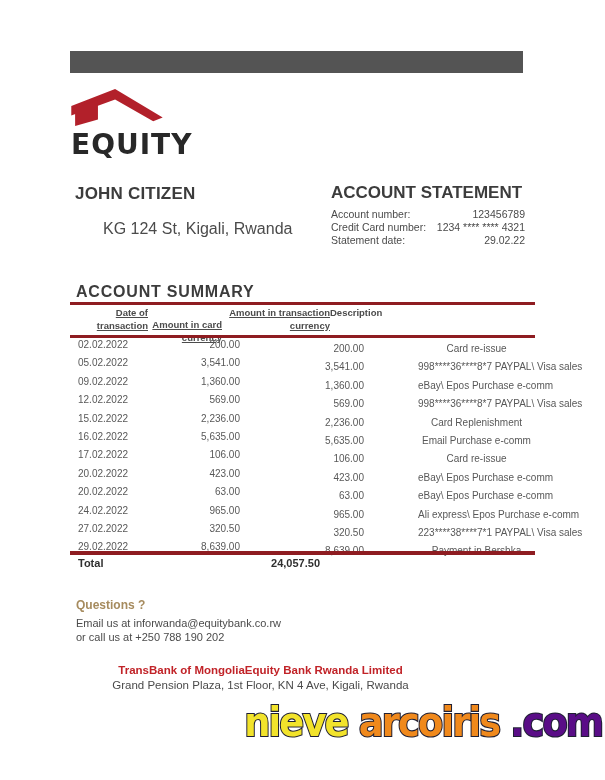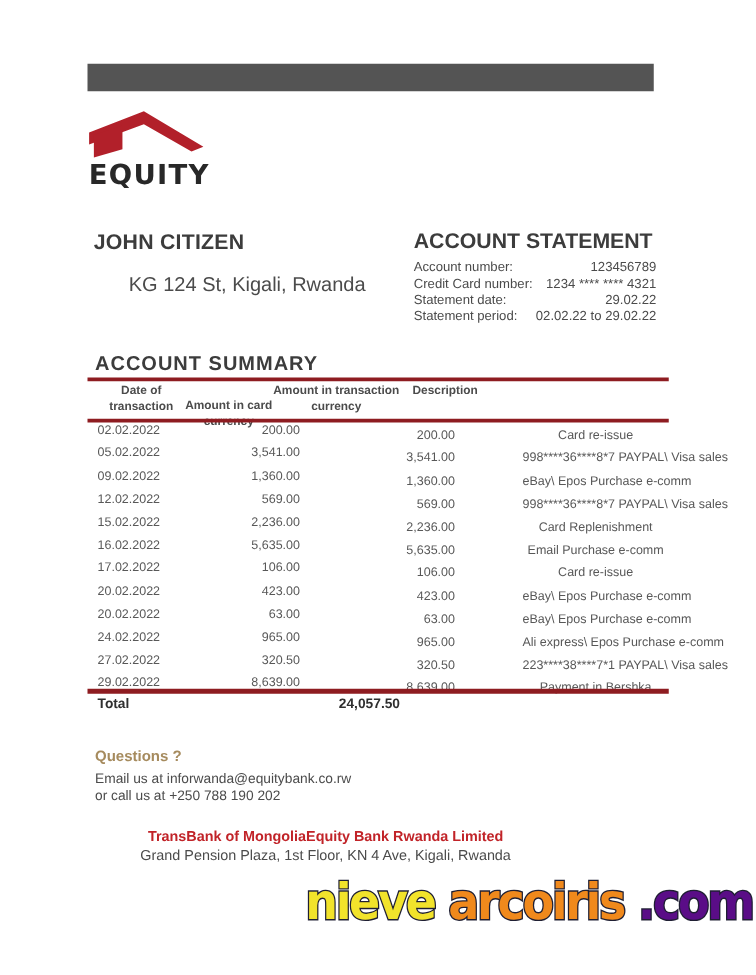--- a/index.html
+++ b/index.html
@@ -4,21 +4,21 @@
 <style>
   html,body{margin:0;padding:0;background:#fff;}
   body{width:605px;height:780px;position:relative;overflow:hidden;
        font-family:"Liberation Sans","DejaVu Sans",sans-serif;}
   .page{position:absolute;inset:0;background:#fff;}
 
   .topbar{position:absolute;left:70px;top:51px;width:453px;height:22px;background:var(--bar_gray);}
 
   .logo{position:absolute;left:71px;top:87px;width:100px;}
   .logo svg{display:block;}
-  .logo-word{font-size:22px;font-weight:800;color:#282828;letter-spacing:1px;margin-top:1px;
+  .logo-word{font-size:28px;font-weight:800;color:#282828;letter-spacing:1px;margin-top:1px;
              font-family:"DejaVu Sans",sans-serif;}
 
   .customer{position:absolute;left:75px;top:184px;}
   .customer-name{font-size:17px;font-weight:bold;color:var(--text_dark);letter-spacing:.2px;}
   .customer-address{font-size:16px;color:var(--text_body);margin-top:16px;padding-left:28px;}
 
   .stmt{position:absolute;left:331px;top:183px;width:194px;}
   .stmt-title{font-size:17px;font-weight:600;color:var(--text_dark);}
   .stmt-fields{margin-top:5px;}
   .stmt-row{display:flex;justify-content:space-between;font-size:10.5px;color:var(--text_body);
@@ -29,21 +29,21 @@
 
   .rule{position:absolute;left:70px;width:465px;background:var(--line_red);}
   .rule-top{top:302px;height:3px;}
   .rule-mid{top:335px;height:3px;}
   .rule-bottom{top:551px;height:4px;}
 
   .tgrid{display:grid;grid-template-columns:70px 70px 102px 10px 1fr;padding-left:8px;}
 
   .thead{position:absolute;left:70px;top:307px;width:465px;font-size:9.5px;font-weight:bold;
          color:var(--text_body);line-height:12.5px;}
-  .thead .h{text-align:center;}
+  .thead .h{text-align:right;text-decoration:underline;}
   .thead .h2{margin:12px -4px;}
   .thead .h3{margin:0 -10px;}
   .thead .hd{grid-column:5;text-align:left;}
 
   .tbody{position:absolute;left:70px;top:339px;width:465px;}
   .trow{height:18.4px;font-size:10px;color:var(--text_table);gap:22px;}
   .trow .c-date{text-align:left;}
   .trow .c-card{text-align:right;}
   .trow .c-txn{text-align:right;position:relative;top:4px;}
   .trow .c-desc{grid-column:5;text-align:center;position:relative;top:4px;white-space:nowrap;}
@@ -98,24 +98,20 @@
         <div class="stmt-row">
           <span class="stmt-label">Credit Card number:</span>
           <span class="stmt-value">1234 **** **** 4321</span>
         </div>
 
         <div class="stmt-row">
           <span class="stmt-label">Statement date:</span>
           <span class="stmt-value">29.02.22</span>
         </div>
 
-        <div class="stmt-row">
-          <span class="stmt-label">Statement period:</span>
-          <span class="stmt-value">02.02.22 to 29.02.22</span>
-        </div>
       </div>
   </div>
 
   <div class="summary-title">ACCOUNT SUMMARY</div>
 
   <div class="rule rule-top"></div>
 
   <div class="thead tgrid">
     <div class="h h1">Date of transaction</div>
     <div class="h h2">Amount in card currency</div>

